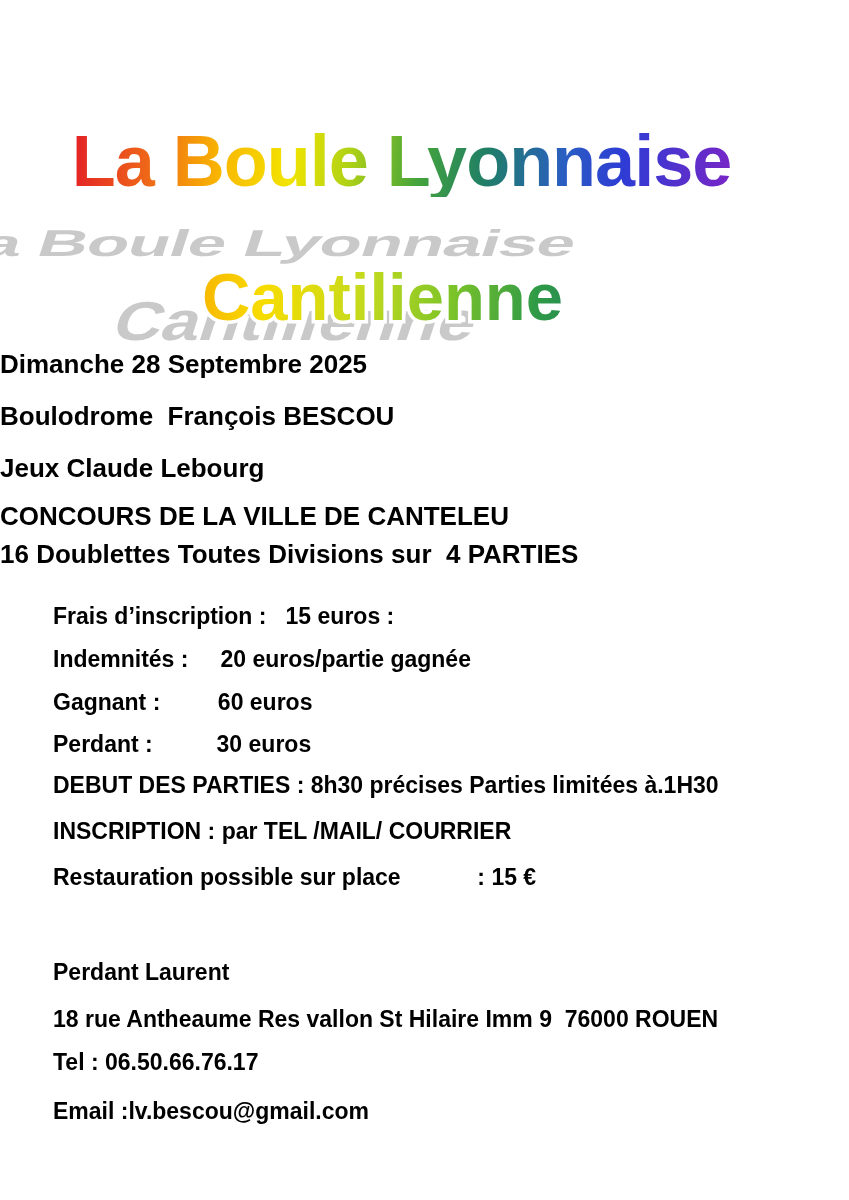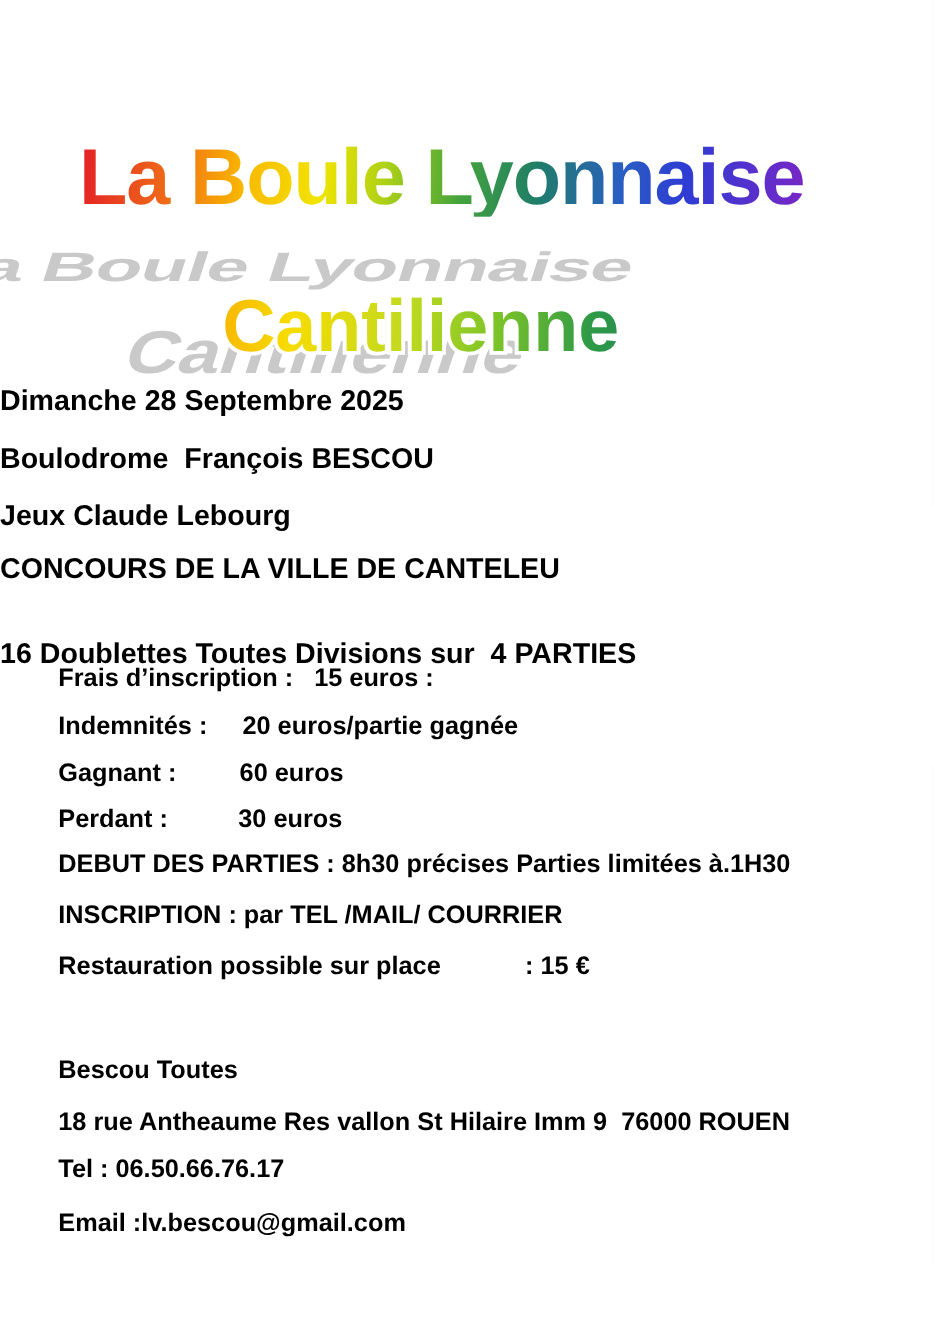--- a/index.html
+++ b/index.html
@@ -81,29 +81,29 @@
   <div class="sub-wrap">
     <div class="layer sub-shadow nowrap" style="color: rgb(201, 201, 201);">Cantilienne</div>
     <div class="layer sub-halo nowrap">Cantilienne</div>
     <div class="layer sub-main nowrap rainbow" style="background-image: linear-gradient(95deg, rgb(228, 34, 34) 0%, rgb(238, 95, 18) 12%, rgb(248, 159, 0) 24%, rgb(247, 220, 0) 36%, rgb(195, 218, 30) 48%, rgb(125, 196, 40) 58%, rgb(47, 154, 70) 68%, rgb(31, 126, 96) 78%, rgb(29, 100, 164) 88%, rgb(22, 72, 200) 100%);">Cantilienne</div>
   </div>
 
   <div class="line center" style="top:350px">Dimanche 28 Septembre 2025</div>
   <div class="line center" style="top:454px">Jeux Claude Lebourg</div>
   <div class="line center" style="top:402px">Boulodrome  François BESCOU</div>
   <div class="line center" style="top:502px">CONCOURS DE LA VILLE DE CANTELEU</div>
-  <div class="line center" style="top:580px">16 Doublettes Toutes Divisions sur  4 PARTIES</div>
+  <div class="line center" style="top:540px">16 Doublettes Toutes Divisions sur  4 PARTIES</div>
 
   <div class="line left" style="top:604px">Frais d’inscription :   15 euros :</div>
   <div class="line left" style="top:647px">Indemnités :     20 euros/partie gagnée</div>
   <div class="line left" style="top:690px">Gagnant :         60 euros</div>
   <div class="line left" style="top:732px">Perdant :          30 euros</div>
 
   <div class="line left" style="top:773px">DEBUT DES PARTIES : 8h30 précises Parties limitées à.1H30</div>
   <div class="line left" style="top:819px">INSCRIPTION : par TEL /MAIL/ COURRIER</div>
   <div class="line left" style="top:865px">Restauration possible sur place            : 15 €</div>
 
-  <div class="line left" style="top:960px">Bescou Toutes</div>
+  <div class="line left" style="top:960px">Perdant Laurent</div>
   <div class="line left" style="top:1007px">18 rue Antheaume Res vallon St Hilaire Imm 9  76000 ROUEN</div>
   <div class="line left" style="top:1050px">Tel : 06.50.66.76.17</div>
   <div class="line left" style="top:1099px">Email :lv.bescou@gmail.com</div>
 
 </div>
 
 </body></html>

